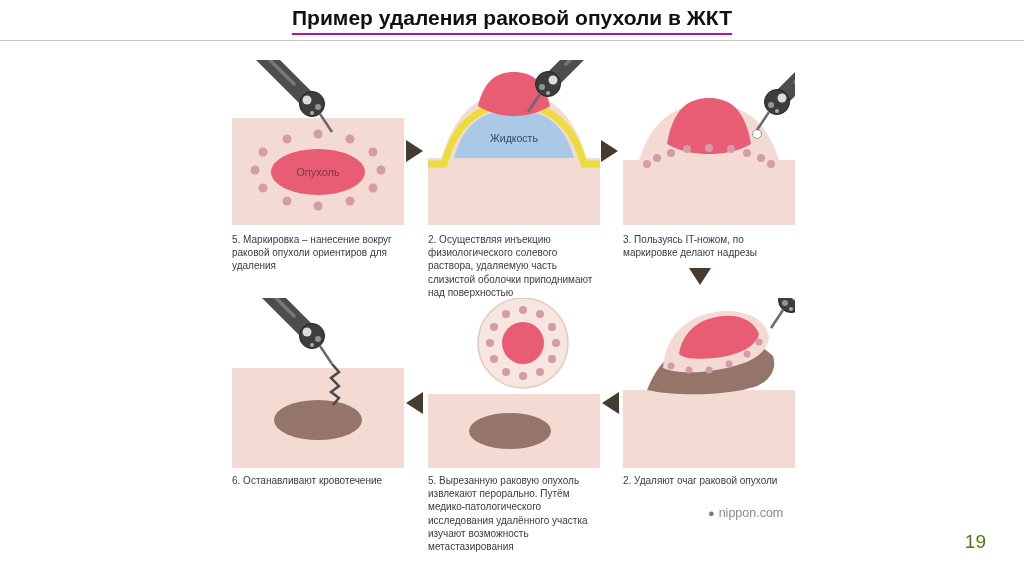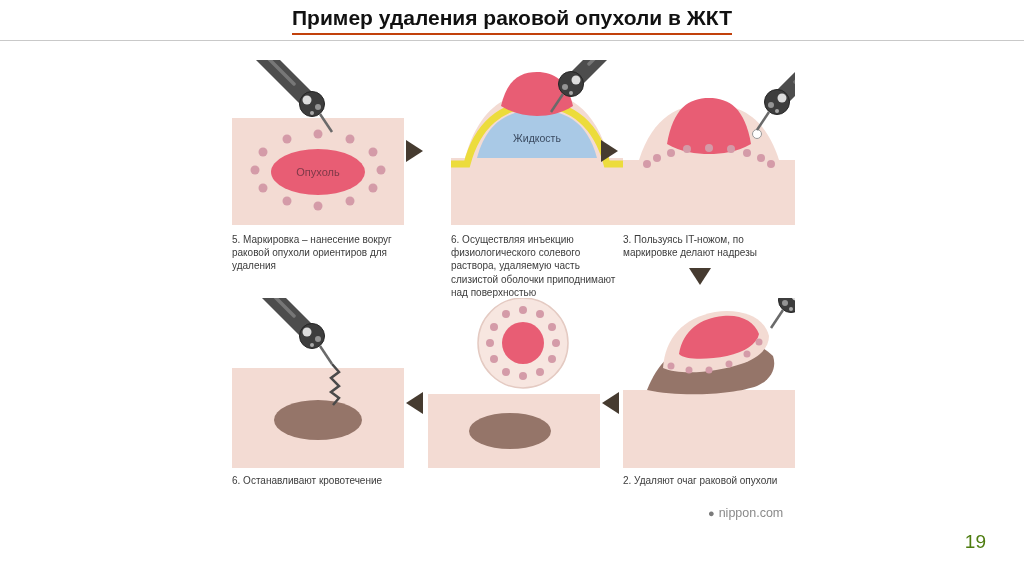--- a/index.html
+++ b/index.html
@@ -4,21 +4,21 @@
 <style>
   html,body { margin:0; padding:0; background:#e9e9e9; }
   .slide {
     position:relative; width:1024px; height:574px; background:#ffffff;
     font-family:"Liberation Sans", sans-serif; overflow:hidden; margin:0 auto;
   }
   .title {
     position:absolute; top:6px; left:0; width:100%; text-align:center;
     font-size:21px; font-weight:bold; color:#111;
   }
-  .title span { display:inline-block; border-bottom:2px solid #c2410c; padding-bottom:3px; }
+  .title span { display:inline-block; border-bottom:2px solid #a21caf; padding-bottom:3px; }
   .divider { position:absolute; top:40px; left:0; width:100%; height:1px; background:#c9c9c9; }
   .panel { position:absolute; width:172px; }
   .panel svg { display:block; }
   .caption { margin-top:8px; font-size:10px; line-height:1.32; color:#3b3b3b; }
   .row2 .caption { margin-top:6px; }
   svg text { font-family:"Liberation Sans", sans-serif; }
   .arr { position:absolute; width:0; height:0; }
   .arr-r { border-top:11px solid transparent; border-bottom:11px solid transparent; border-left:17px solid #463b30; }
   .arr-l { border-top:11px solid transparent; border-bottom:11px solid transparent; border-right:17px solid #463b30; }
   .arr-d { border-left:11px solid transparent; border-right:11px solid transparent; border-top:17px solid #463b30; }
@@ -71,31 +71,31 @@
         <circle cx="86" cy="74" r="4.5"></circle>
           <circle cx="118" cy="79" r="4.5"></circle>
           <circle cx="141" cy="92" r="4.5"></circle>
       </g>
       <text x="86" y="116" text-anchor="middle" font-size="11" fill="#7e3948">Опухоль</text>
       <use href="#scope" transform="translate(100,72)"></use>
     </svg>
     <div class="caption">5. Маркировка – нанесение вокруг раковой опухоли ориентиров для удаления</div>
   </div>
 
-  <div class="panel" style="left:428px; top:60px;margin-left:23px;">
+  <div class="panel" style="left:428px; top:60px;">
     <svg width="172" height="165" viewBox="0 0 172 165">
       <rect x="0" y="98" width="172" height="67" fill="#f3dbd3"></rect>
       <path d="M14,98 C28,46 58,32 86,32 C114,32 144,46 158,98 Z" fill="#f3dbd3"></path>
       <path d="M26,98 C36,60 60,50 86,50 C112,50 136,60 146,98 Z" fill="#a9c9e6"></path>
       <path d="M0,104 L16,104 C26,66 50,44 86,44 C122,44 146,66 156,104 L172,104" fill="none" stroke="#ecdc3c" stroke-width="7"></path>
       <path d="M50,46 C56,20 69,12 86,12 C103,12 116,20 122,46 C111,53 98,56 86,56 C74,56 61,53 50,46 Z" fill="#e85d74"></path>
       <text x="86" y="82" text-anchor="middle" font-size="10.5" fill="#3a4a60">Жидкость</text>
       <use href="#scope" transform="translate(100,52) scale(-1,1)"></use>
     </svg>
-    <div class="caption">6. Осуществляя инъекцию физиологического солевого раствора, удаляемую часть слизистой оболочки приподнимают над поверхностью</div>
+    <div class="caption">2. Осуществляя инъекцию физиологического солевого раствора, удаляемую часть слизистой оболочки приподнимают над поверхностью</div>
   </div>
 
   <div class="panel" style="left:623px; top:60px;">
     <svg width="172" height="165" viewBox="0 0 172 165">
       <rect x="0" y="100" width="172" height="65" fill="#f3dbd3"></rect>
       <path d="M16,100 C30,56 56,44 86,44 C116,44 142,56 156,100 Z" fill="#f3dbd3"></path>
       <path d="M44,84 C50,48 66,38 86,38 C106,38 122,48 128,84 C114,92 99,94 86,94 C73,94 58,92 44,84 Z" fill="#e85d74"></path>
       <g fill="#d49ba8">
         <circle cx="34" cy="98" r="4"></circle>
           <circle cx="48" cy="93" r="4"></circle>
@@ -137,20 +137,21 @@
           <circle cx="78" cy="74" r="4"></circle>
           <circle cx="66" cy="61" r="4"></circle>
         <circle cx="62" cy="45" r="4"></circle>
           <circle cx="66" cy="29" r="4"></circle>
           <circle cx="78" cy="16" r="4"></circle>
         <circle cx="95" cy="12" r="4"></circle>
           <circle cx="112" cy="16" r="4"></circle>
           <circle cx="124" cy="29" r="4"></circle>
       </g>
     </svg>
+    <div class="caption">5. Вырезанную раковую опухоль извлекают перорально. Путём медико-патологического исследования удалённого участка изучают возможность метастазирования</div>
   </div>
 
   <div class="panel row2" style="left:623px; top:298px;">
     <svg width="172" height="170" viewBox="0 0 172 170">
       <rect x="0" y="92" width="172" height="78" fill="#f3dbd3"></rect>
       <path d="M24,92 C34,66 52,48 78,42 C108,36 134,42 150,58 C154,70 148,82 134,88 C112,96 60,100 24,92 Z" fill="#957569"></path>
       <path d="M40,70 C42,40 60,20 92,14 C120,10 142,20 146,38 C146,50 136,60 118,66 C94,74 58,78 40,70 Z" fill="#f3dbd3"></path>
       <path d="M56,56 C60,32 78,20 100,18 C118,16 132,24 136,36 C134,46 122,54 104,58 C84,62 62,62 56,56 Z" fill="#e85d74"></path>
       <g fill="#d49ba8">
         <circle cx="48" cy="68" r="3.5"></circle>

